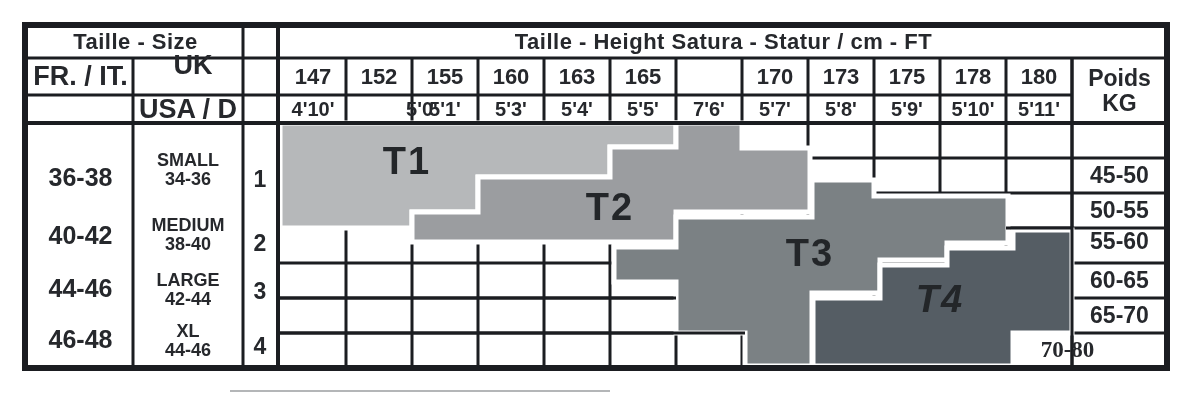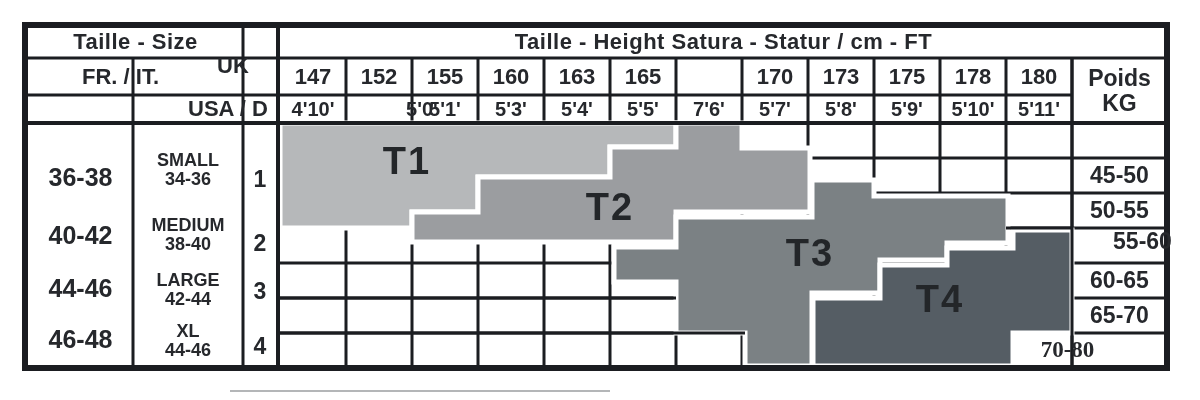--- a/index.html
+++ b/index.html
@@ -2,21 +2,21 @@
 <html><head>
 <meta charset="utf-8">
 <style>
   html,body{margin:0;padding:0;background:#fff;}
   #stage{position:relative;width:1200px;height:400px;background:#ffffff;overflow:hidden;
          font-family:"Liberation Sans", sans-serif;font-weight:bold;color:#26282c;}
   #gridsvg{position:absolute;left:0;top:0;width:1200px;height:400px;}
   .cell{position:absolute;display:flex;align-items:center;justify-content:center;
         text-align:center;line-height:1.05;white-space:pre;}
   .ttl{font-size:22px;letter-spacing:0.5px;text-align:right;}
-  .hdr{font-size:22px;padding-left:40px;}
+  .hdr{font-size:27px;}
   .cm{font-size:22px;}
   .ft{font-size:20px;}
   .frsz{font-size:25px;}
   .uksz{font-size:18px;flex-direction:column;}
   .num{font-size:23px;}
   .wt{font-size:23px;}
   .poids{font-size:23px;flex-direction:column;}
   .bandlbl{font-size:38px;color:#232629;letter-spacing:2px;}
 </style>
 </head>
@@ -128,23 +128,23 @@
     <span>44-46</span>
   </div>
 
   <div class="cell num" style="left:243px;top:164px;width:34px;height:30px;">1</div>
   <div class="cell num" style="left:243px;top:228px;width:34px;height:30px;">2</div>
   <div class="cell num" style="left:243px;top:276px;width:34px;height:30px;">3</div>
   <div class="cell num" style="left:243px;top:331px;width:34px;height:30px;">4</div>
 
   <div class="cell wt" style="left:1072px;top:158px;width:95px;height:35px;">45-50</div>
   <div class="cell wt" style="left:1072px;top:193px;width:95px;height:35px;">50-55</div>
-  <div class="cell wt" style="left:1072px;top:228px;width:95px;height:27px;padding-left:23px;">55-60</div>
+  <div class="cell wt" style="left:1072px;top:228px;width:95px;height:27px;">55-60</div>
   <div class="cell wt" style="left:1072px;top:263px;width:95px;height:35px;">60-65</div>
   <div class="cell wt" style="left:1072px;top:298px;width:95px;height:35px;">65-70</div>
   <div class="cell wt" style="left:1020px;top:333px;width:95px;height:35px;font-family:Liberation Serif, serif;">70-80</div>
 
   <div class="cell bandlbl" style="left:367px;top:142px;width:80px;height:40px;">T1</div>
   <div class="cell bandlbl" style="left:570px;top:188px;width:80px;height:40px;">T2</div>
   <div class="cell bandlbl" style="left:770px;top:234px;width:80px;height:40px;">T3</div>
-  <div class="cell bandlbl" style="left:900px;top:280px;width:80px;height:40px;">T4</div>
+  <div class="cell bandlbl" style="left:900px;top:280px;width:80px;height:40px;font-style:italic;">T4</div>
 
 </div>
 
 </body></html>

